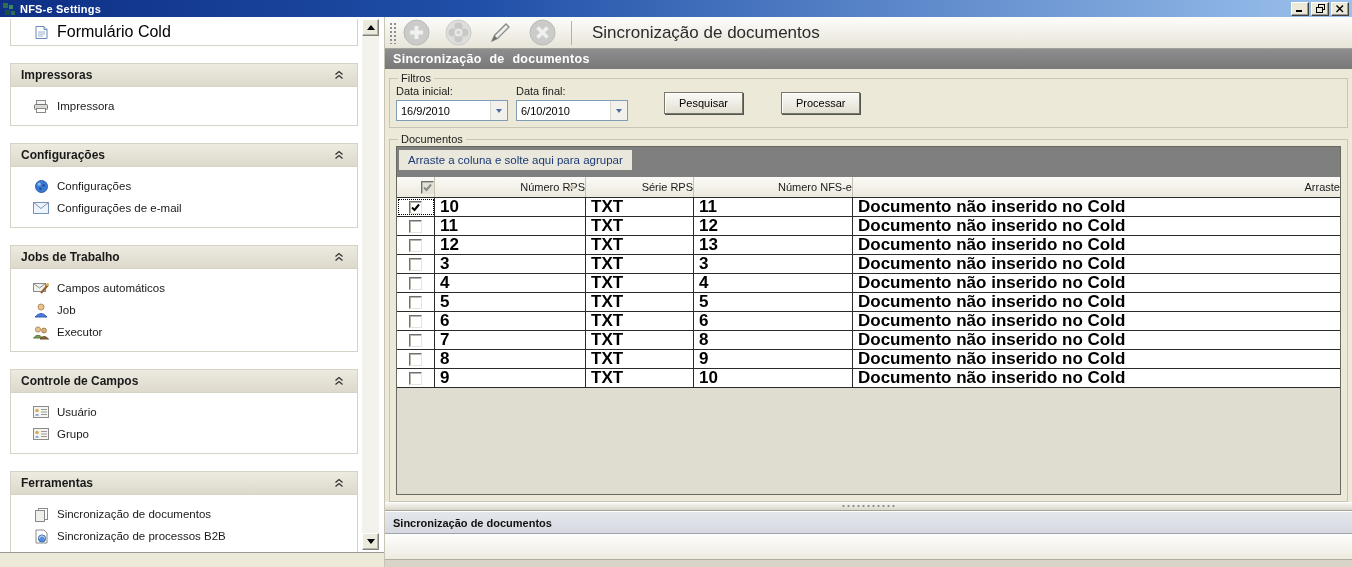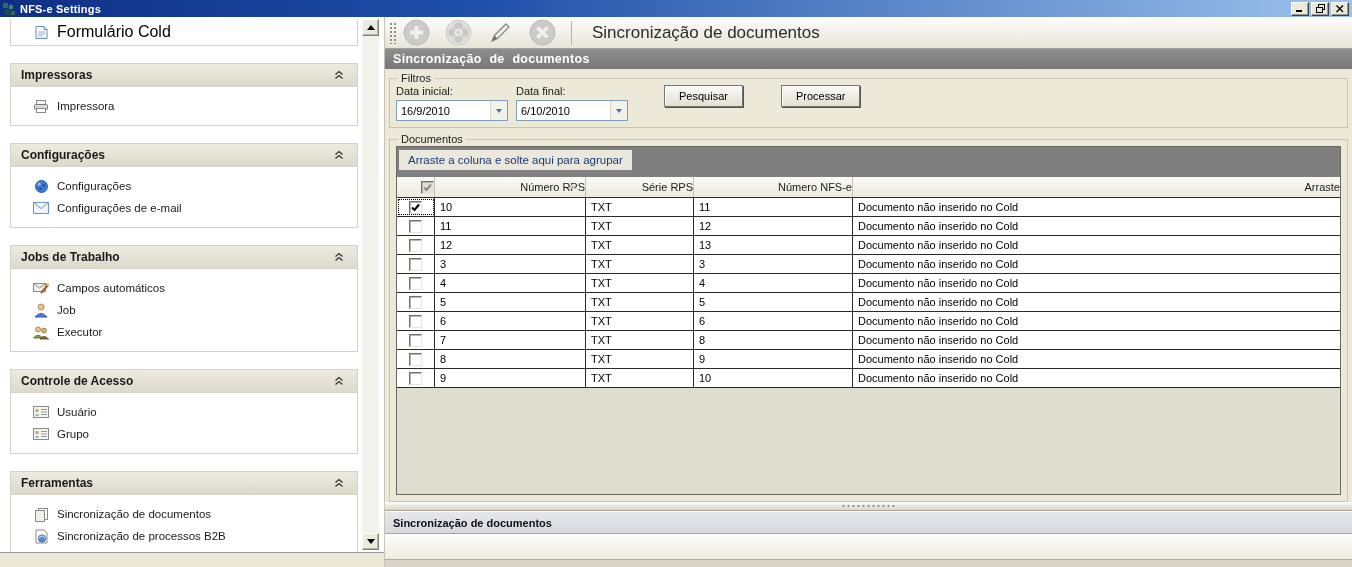--- a/index.html
+++ b/index.html
@@ -53,21 +53,21 @@
 
   .gray-header { height:21px; background:linear-gradient(#8E8E8E,#787878); display:flex; align-items:center;
     padding:0 8px; flex:0 0 auto; border-top:1px solid #A2A29A; }
   .gray-header span { color:#fff; font-weight:bold; font-size:12.5px; word-spacing:4px; letter-spacing:.3px; }
 
   .content { flex:1; display:flex; flex-direction:column; padding:3px 4px 0 4px; min-height:0; }
   fieldset { border:1px solid #C9C5B4; padding:1px 6px 6px 6px; }
   legend { font-size:11px; color:#1a1a1a; padding:0 3px; margin-left:2px; }
 
   .filters-fs { flex:0 0 auto; }
-  .filters-row { display:flex; align-items:flex-start; }
+  .filters-row { display:flex; align-items:center; }
   .field { display:flex; flex-direction:column; margin-right:8px; }
   .field-label { font-size:11px; margin-bottom:3px; color:#1a1a1a; }
   .combo { width:112px; height:21px; background:#fff; border:1px solid #7F9DB9; display:flex; align-items:stretch; cursor:default; }
   .combo-value { flex:1; font-size:11px; display:flex; align-items:center; padding-left:4px; color:#000; }
   .combo-btn { width:17px; background:#F2F1EB; border-left:1px solid #D8D5CB; display:flex; align-items:center; justify-content:center; }
   .combo-arrow { width:0; height:0; border-left:3.5px solid transparent; border-right:3.5px solid transparent; border-top:4px solid #4D6FA5; }
   .btn { height:22px; padding:0 14px; font-size:11px; font-family:"Liberation Sans",sans-serif; color:#000;
     background:linear-gradient(#FBFAF7,#E2DFD2); border:1px solid #77776d;
     box-shadow:1px 1px 0 #55554d, inset 1px 1px 0 #fff; cursor:pointer; }
   .btn-search { margin-left:28px; }
@@ -83,21 +83,21 @@
   .c0 { width:38px; flex:0 0 auto; }
   .c1 { width:151px; flex:0 0 auto; }
   .c2 { width:108px; flex:0 0 auto; }
   .c3 { width:159px; flex:0 0 auto; }
   .c4 { flex:1; }
   .g-hcell.c4 { border-right:none; }
   .sort-asc { position:absolute; right:9px; top:7px; width:0; height:0;
     border-left:4px solid transparent; border-right:4px solid transparent; border-bottom:5px solid #C8C4B4; }
 
   .g-row { display:flex; height:19px; background:#fff; border-bottom:1px solid #2b2b2b; flex:0 0 auto; }
-  .g-cell { display:flex; align-items:center; font-size:11px; color:#000; padding-left:5px; border-right:1px solid #2b2b2b; overflow:hidden; white-space:nowrap; }
+  .g-cell { display:flex; align-items:center; font-size:17px; color:#000; padding-left:5px; border-right:1px solid #2b2b2b; overflow:hidden; white-space:nowrap;font-weight:bold; }
   .g-row .g-cell:last-child { border-right:none; }
   .g-cb { justify-content:center; padding-left:0; }
   .focus-cell { outline:1px dotted #000; outline-offset:-2px; }
   .cb { width:13px; height:13px; background:#fff; border:1px solid; border-color:#707070 #E6E3D8 #E6E3D8 #707070;
     box-shadow:inset 1px 1px 0 #B8B5AA; display:flex; align-items:center; justify-content:center; }
   .cb-gray { background:#E4E1D6; }
   .g-fill { flex:1; background:#DFDCD0; }
 
   .splitter { height:9px; background:linear-gradient(#F7F6F2,#D9D6CA); border-top:1px solid #fff;
     border-bottom:1px solid #A8A496; display:flex; align-items:center; justify-content:center; flex:0 0 auto; cursor:row-resize; }
@@ -255,21 +255,21 @@
                         <path d="M7 14 Q11 9 15.5 14 Z" fill="#8A6A3E" stroke="#6A4A2E"></path>
                       </svg>
                     </span>
                     <span>Executor</span>
                   </div>
                 </div>
   </div>
 
   <div class="sb-section">
     <div class="sb-sec-header">
-      <span class="sb-sec-title">Controle de Acesso</span>
+      <span class="sb-sec-title">Controle de Campos</span>
       <span class="icon">
         <svg width="10" height="10" viewBox="0 0 10 10">
                       <path d="M1.5 4.5 L5 1.5 L8.5 4.5 M1.5 8.5 L5 5.5 L8.5 8.5" fill="none" stroke="#333" stroke-width="1.3"></path>
                     </svg>
       </span>
     </div>
     <div class="sb-items">
                   <div class="sb-item">
                     <span class="icon">
                       <svg width="16" height="12" viewBox="0 0 16 12">

